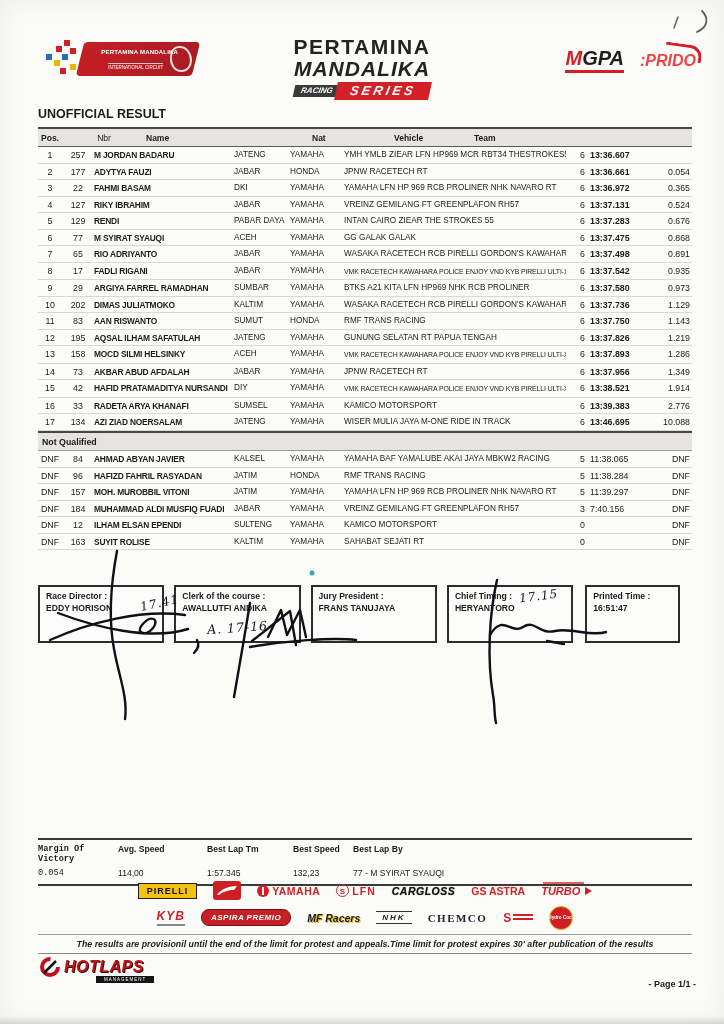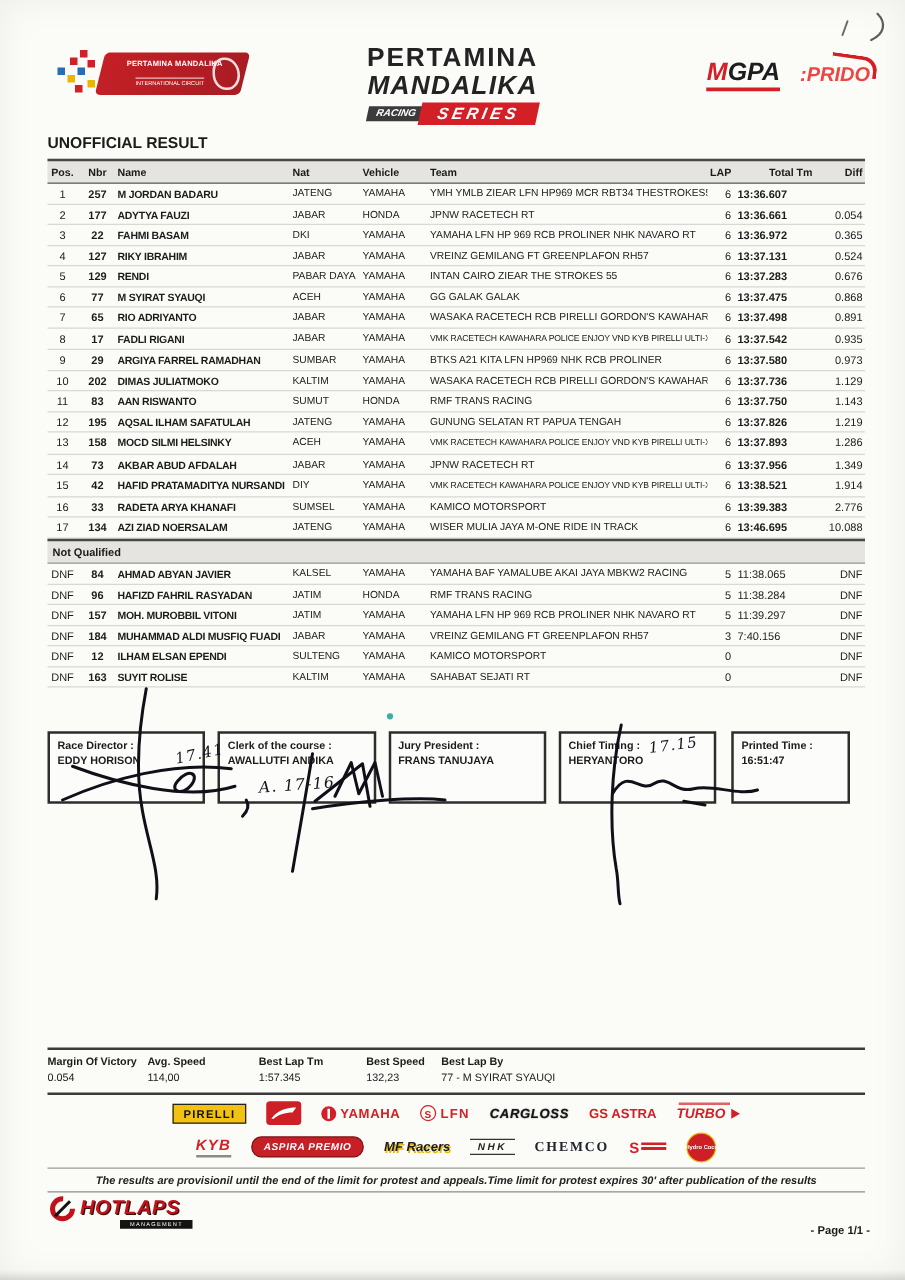--- a/index.html
+++ b/index.html
@@ -38,25 +38,25 @@
   .corner-mark{position:absolute;top:6px;right:8px;}
 
   
   .title-row{position:absolute;top:107px;left:38px;width:654px;display:flex;justify-content:space-between;
        font-weight:bold;font-size:12.5px;}
 
   
   .results{position:absolute;top:127px;left:38px;width:654px;}
   .grid{display:grid;grid-template-columns:24px 32px 140px 56px 54px 222px 24px 60px 42px;}
   .thead{background:#e5e4e0;border-top:2px solid #474747;border-bottom:1.5px solid #5a5a5a;
-       font-weight:bold;font-size:8.5px;padding:4px 0 3px;}
+       font-weight:bold;font-size:8.5px;padding:4px 0 3px;gap:26px;}
   .trow{border-bottom:1px solid #d9d8d3;font-size:8.8px;padding:3px 0 2.5px;line-height:10px;}
   .cell{overflow:hidden;white-space:nowrap;}
   .c-pos{text-align:center;}
-  .c-nbr{text-align:center;font-weight:bold;}
+  .c-nbr{text-align:center;font-weight:normal;}
   .c-name{font-weight:bold;font-size:8.4px;letter-spacing:-.2px;padding-right:2px;}
   .c-nat{font-size:8.2px;}
   .c-veh{font-size:8.2px;}
   .c-team{font-size:8.2px;padding-right:4px;}
   .team-small{font-size:6.9px;letter-spacing:-.1px;padding-top:1px;}
   .c-lap{text-align:right;padding-right:5px;}
   .c-total{text-align:left;font-weight:bold;}
   .c-diff{text-align:right;padding-right:2px;}
   .nq .c-total{font-weight:normal;}
   .thead .cell{font-size:8.5px;}
@@ -79,21 +79,21 @@
   .note-rd{left:140px;top:596px;transform:rotate(-12deg);}
   .note-clerk{left:207px;top:620px;transform:rotate(-4deg);font-size:12.5px;}
   .note-ct{left:519px;top:589px;transform:rotate(-7deg);}
   .sig-overlay{position:absolute;left:0;top:545px;pointer-events:none;}
 
   
   .stats{position:absolute;top:838px;left:38px;width:654px;border-top:2px solid #3a3a3a;
        border-bottom:2px solid #3a3a3a;padding:4px 0 6px;}
   .stats-row{display:flex;font-size:8.6px;line-height:1.2;}
   .stats-row.lbl{font-weight:bold;margin-bottom:3px;}
-  .st-0{width:80px;} .st-1{width:89px;} .st-2{width:86px;} .st-3{width:60px;} .st-4{flex:1;}
+  .st-0{width:80px;font-family:Liberation Mono, monospace;} .st-1{width:89px;} .st-2{width:86px;} .st-3{width:60px;} .st-4{flex:1;}
 
   
   .sponsors{position:absolute;top:877px;left:38px;width:654px;}
   .sp-row{display:flex;justify-content:center;align-items:center;height:27px;gap:16px;}
   .sp{display:inline-flex;align-items:center;gap:3px;white-space:nowrap;}
   .sp-pirelli{background:#f3c211;border:1px solid #222;color:#111;font-weight:800;font-size:9px;
        letter-spacing:1px;padding:2px 8px;}
   .sp-honda{background:#cf1f26;border-radius:3px;width:28px;height:19px;position:relative;}
   .sp-honda svg{position:absolute;left:3px;top:4px;}
   .sp-yamaha{color:#d32027;font-weight:800;font-size:10.5px;letter-spacing:.5px;}

